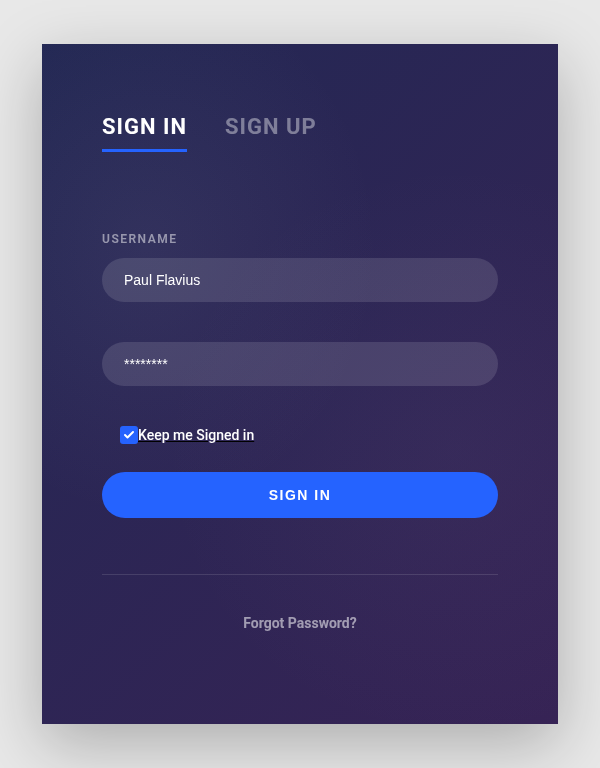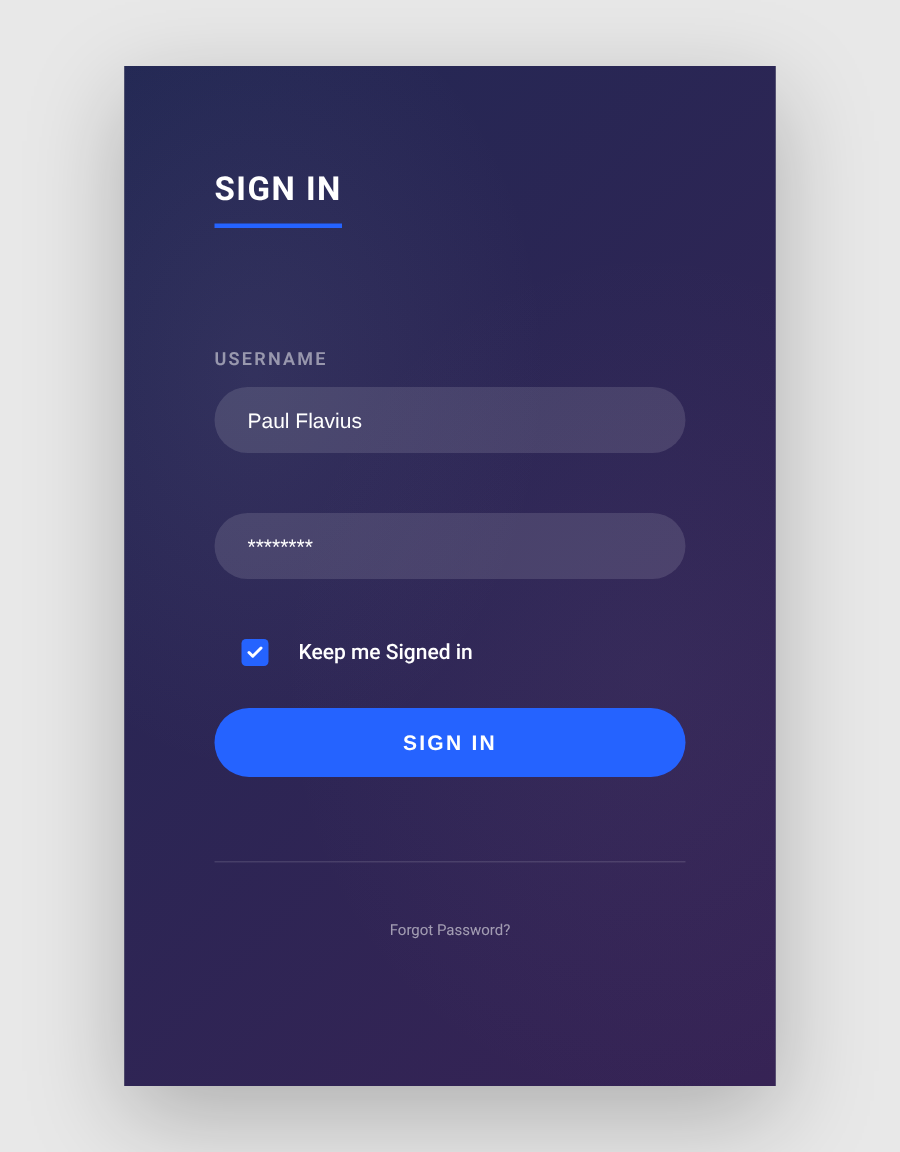--- a/index.html
+++ b/index.html
@@ -10,21 +10,21 @@
     body {
       font-family: -apple-system, BlinkMacSystemFont, 'Segoe UI', Roboto, sans-serif;
       background: #e8e8e8;
       width: 600px;
       height: 768px;
       display: flex;
       align-items: center;
       justify-content: center;
     }
     .card {
-      width: 434px;
+      width: 516px;
       height: 680px;
       background: linear-gradient(135deg, rgba(30, 35, 75, 0.92) 0%, rgba(50, 35, 85, 0.92) 100%),
                   linear-gradient(180deg, #3a3a5a 0%, #2a2a4a 100%);
       background-blend-mode: normal;
       position: relative;
       padding: 70px 60px 40px 60px;
       box-shadow: 0 20px 60px rgba(0,0,0,0.25);
       overflow: hidden;
     }
     .card::before {
@@ -80,22 +80,23 @@
       font-size: 14px;
       color: #ffffff;
       outline: none;
     }
     .field-input::placeholder {
       color: rgba(255,255,255,0.6);
     }
     .checkbox-row {
       display: flex;
       align-items: center;
-      gap: 20px;
+      gap: 0;
       margin: 28px 0 28px 18px;
+      text-decoration: underline;
     }
     .checkbox {
       width: 18px;
       height: 18px;
       background: #2563ff;
       border-radius: 3px;
       display: flex;
       align-items: center;
       justify-content: center;
       cursor: pointer;
@@ -121,33 +122,34 @@
       letter-spacing: 1.5px;
       cursor: pointer;
     }
     .divider {
       height: 1px;
       background: rgba(255,255,255,0.12);
       margin: 56px 0 40px 0;
     }
     .forgot-link {
       text-align: center;
-      font-size: 10px;
+      font-size: 14px;
       color: rgba(255,255,255,0.55);
-      font-weight: 400;
+      font-weight: 700;
       cursor: pointer;
     }
   </style>
 </head>
 <body>
 
 <div class="card">
   
   <div class="tabs">
     <div class="tab active">SIGN IN</div>
+    <div class="tab">SIGN UP</div>
   </div>
 
   <div class="field-group">
     <label class="field-label">USERNAME</label>
     <input type="text" class="field-input" value="Paul Flavius" style="">
   </div>
 
   <div class="field-group">
     <input type="text" class="field-input" value="********" style="">
   </div>

